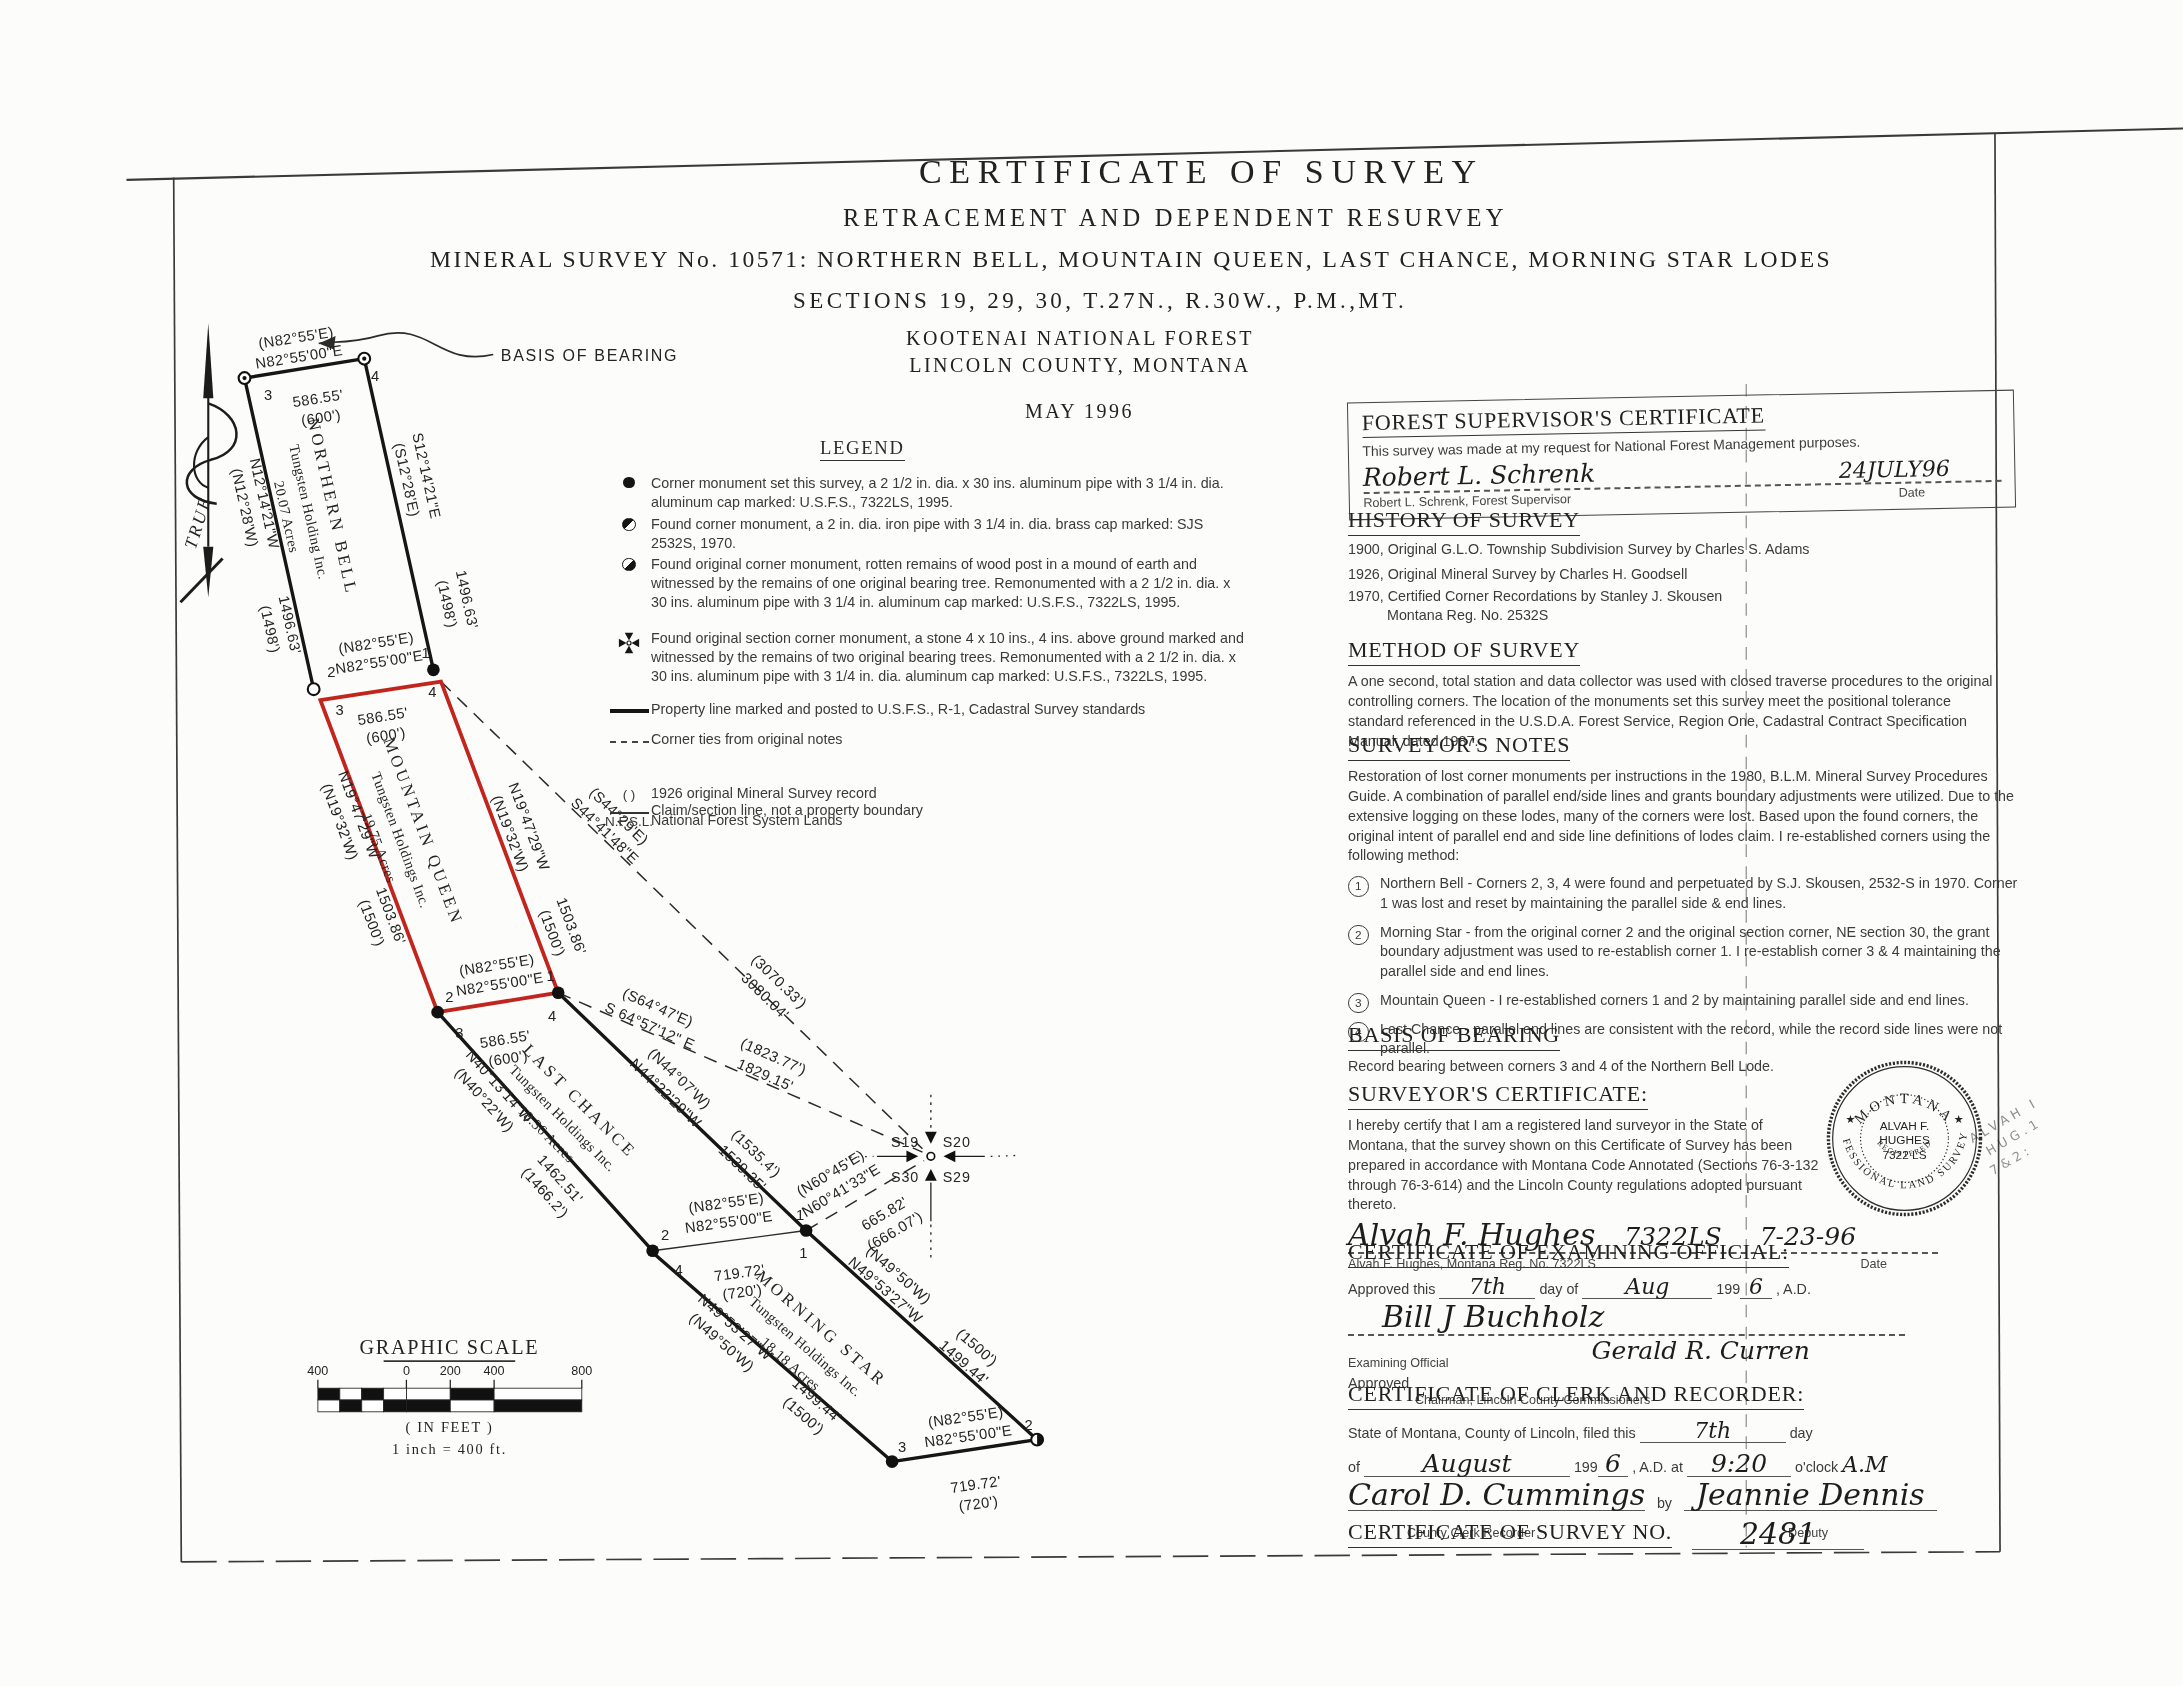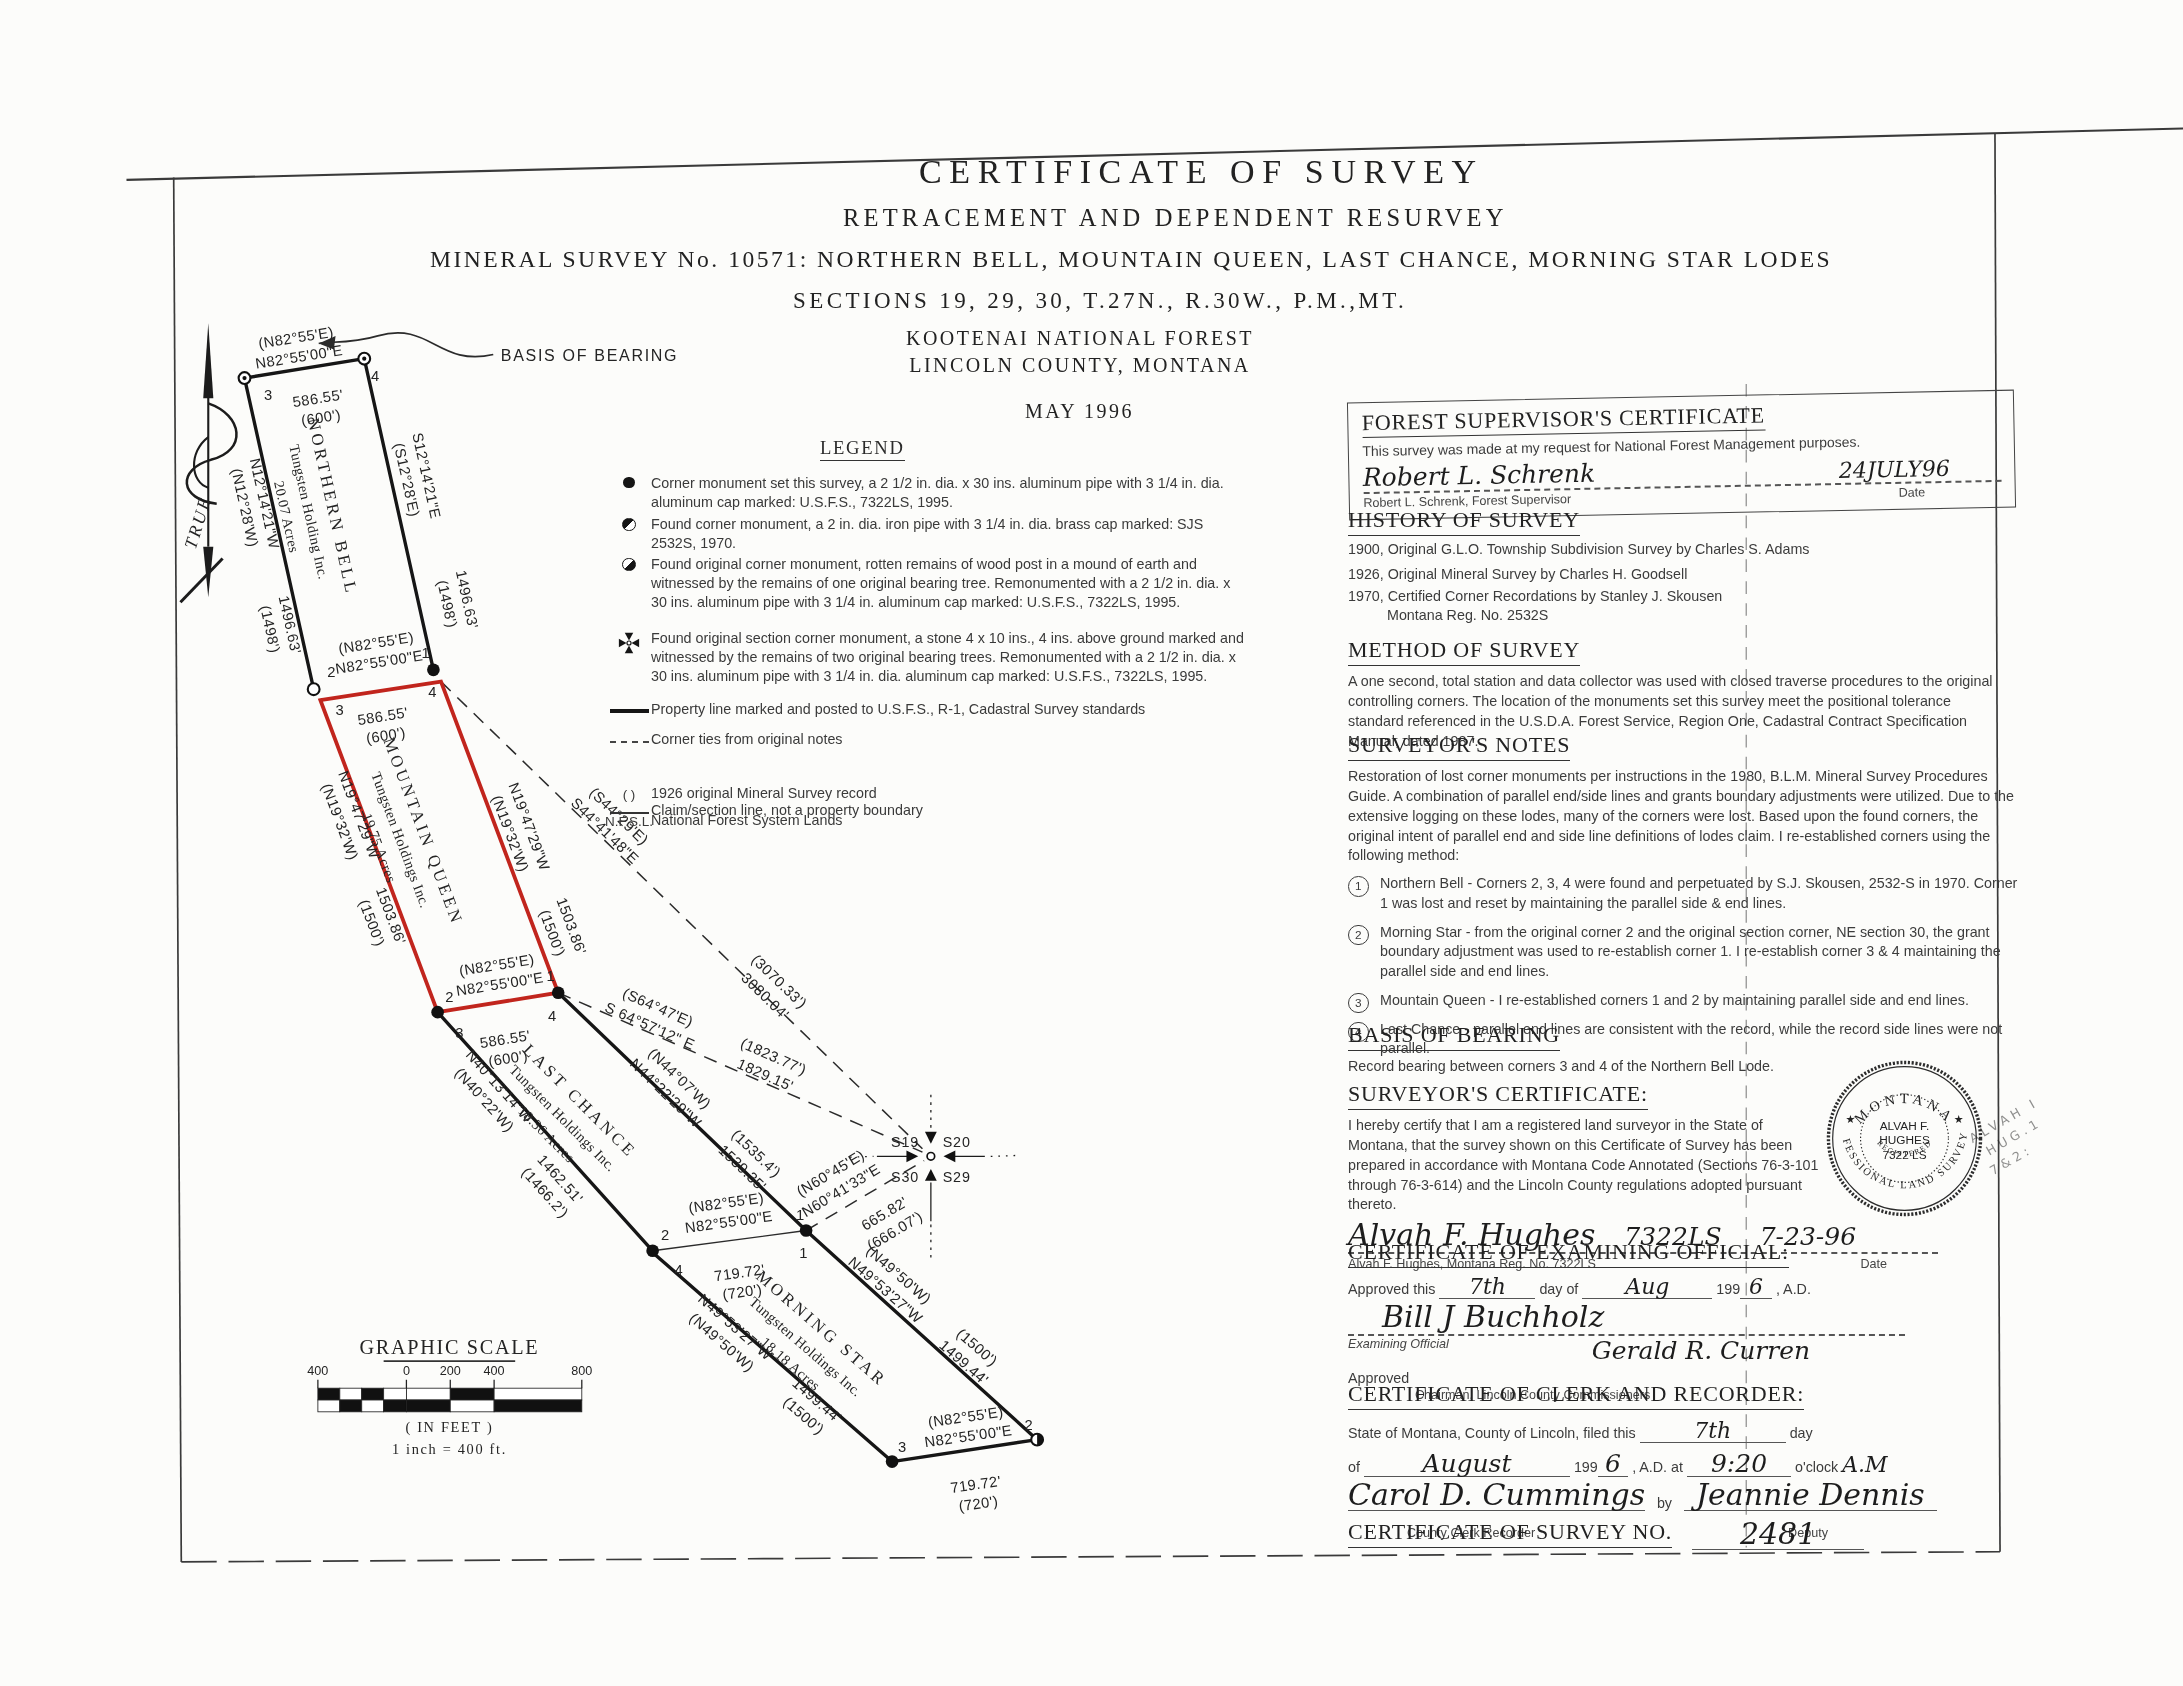--- a/index.html
+++ b/index.html
@@ -486,21 +486,21 @@
       </div>
     </div>
 
     <div class="sec" style="top:626px;">
       <div class="rhead">BASIS OF BEARING</div>
       <div class="body-txt" style="margin-top:6.7px;">Record bearing between corners 3 and 4 of the Northern Bell Lode.</div>
     </div>
 
     <div class="sec" style="top:685px;">
       <div class="rhead">SURVEYOR'S CERTIFICATE:</div>
-      <div class="body-txt" style="margin-top:6.7px;width:472px;">I hereby certify that I am a registered land surveyor in the State of Montana, that the survey shown on this Certificate of Survey has been prepared in accordance with Montana Code Annotated (Sections 76-3-101 through 76-3-614) and the Lincoln County regulations adopted pursuant thereto.</div>
+      <div class="body-txt" style="margin-top:6.7px;width:472px;">I hereby certify that I am a registered land surveyor in the State of Montana, that the survey shown on this Certificate of Survey has been prepared in accordance with Montana Code Annotated (Sections 76-3-132 through 76-3-614) and the Lincoln County regulations adopted pursuant thereto.</div>
       <div class="dash-line nowrap" style="width:590px;margin-top:1.7px;">
         <span class="script sig-lg">Alvah F. Hughes</span>
         <span class="script sig-md" style="margin-left:25px;">7322LS</span>
         <span class="script sig-md" style="margin-left:34px;">7-23-96</span>
       </div>
       <div style="display:flex;justify-content:space-between;width:590px;margin-top:3.4px;">
         <span class="sub">Alvah F. Hughes, Montana Reg. No. 7322LS</span>
         <span class="sub" style="margin-right:51px;">Date</span>
       </div>
     </div>
@@ -512,21 +512,21 @@
         <span class="fill" style="min-width:76px;"><span class="script sig-sm">7th</span></span>
         <span>day of</span>
         <span class="fill" style="min-width:110px;"><span class="script sig-sm">Aug</span></span>
         <span>199</span><span class="fill" style="min-width:25px;padding:0 3.4px;"><span class="script sig-sm">6</span></span>
         <span>, A.D.</span>
       </div>
       <div class="dash-line nowrap" style="width:557px;margin-top:0px;">
         <span class="script sig-lg" style="margin-left:34px;">Bill J Buchholz</span>
       </div>
       <div style="display:flex;">
-        <span class="sub" style="margin-top:1px;font-style:italic;">Examining Official</span>
+        <span class="sub" style="margin-top:20px;">Examining Official</span>
         <span class="script sig-md" style="margin-left:143px;">Gerald R. Curren</span>
       </div>
       <div class="nowrap" style="margin-top:5px;">
         <span>Approved</span>
         <span class="fill dash-line" style="min-width:472px;border-bottom:none;"></span>
       </div>
       <div class="sub" style="margin-left:67px;margin-top:1.7px;">Chairman, Lincoln County Commissioners</div>
     </div>
 
     <div class="sec" style="top:985px;">

